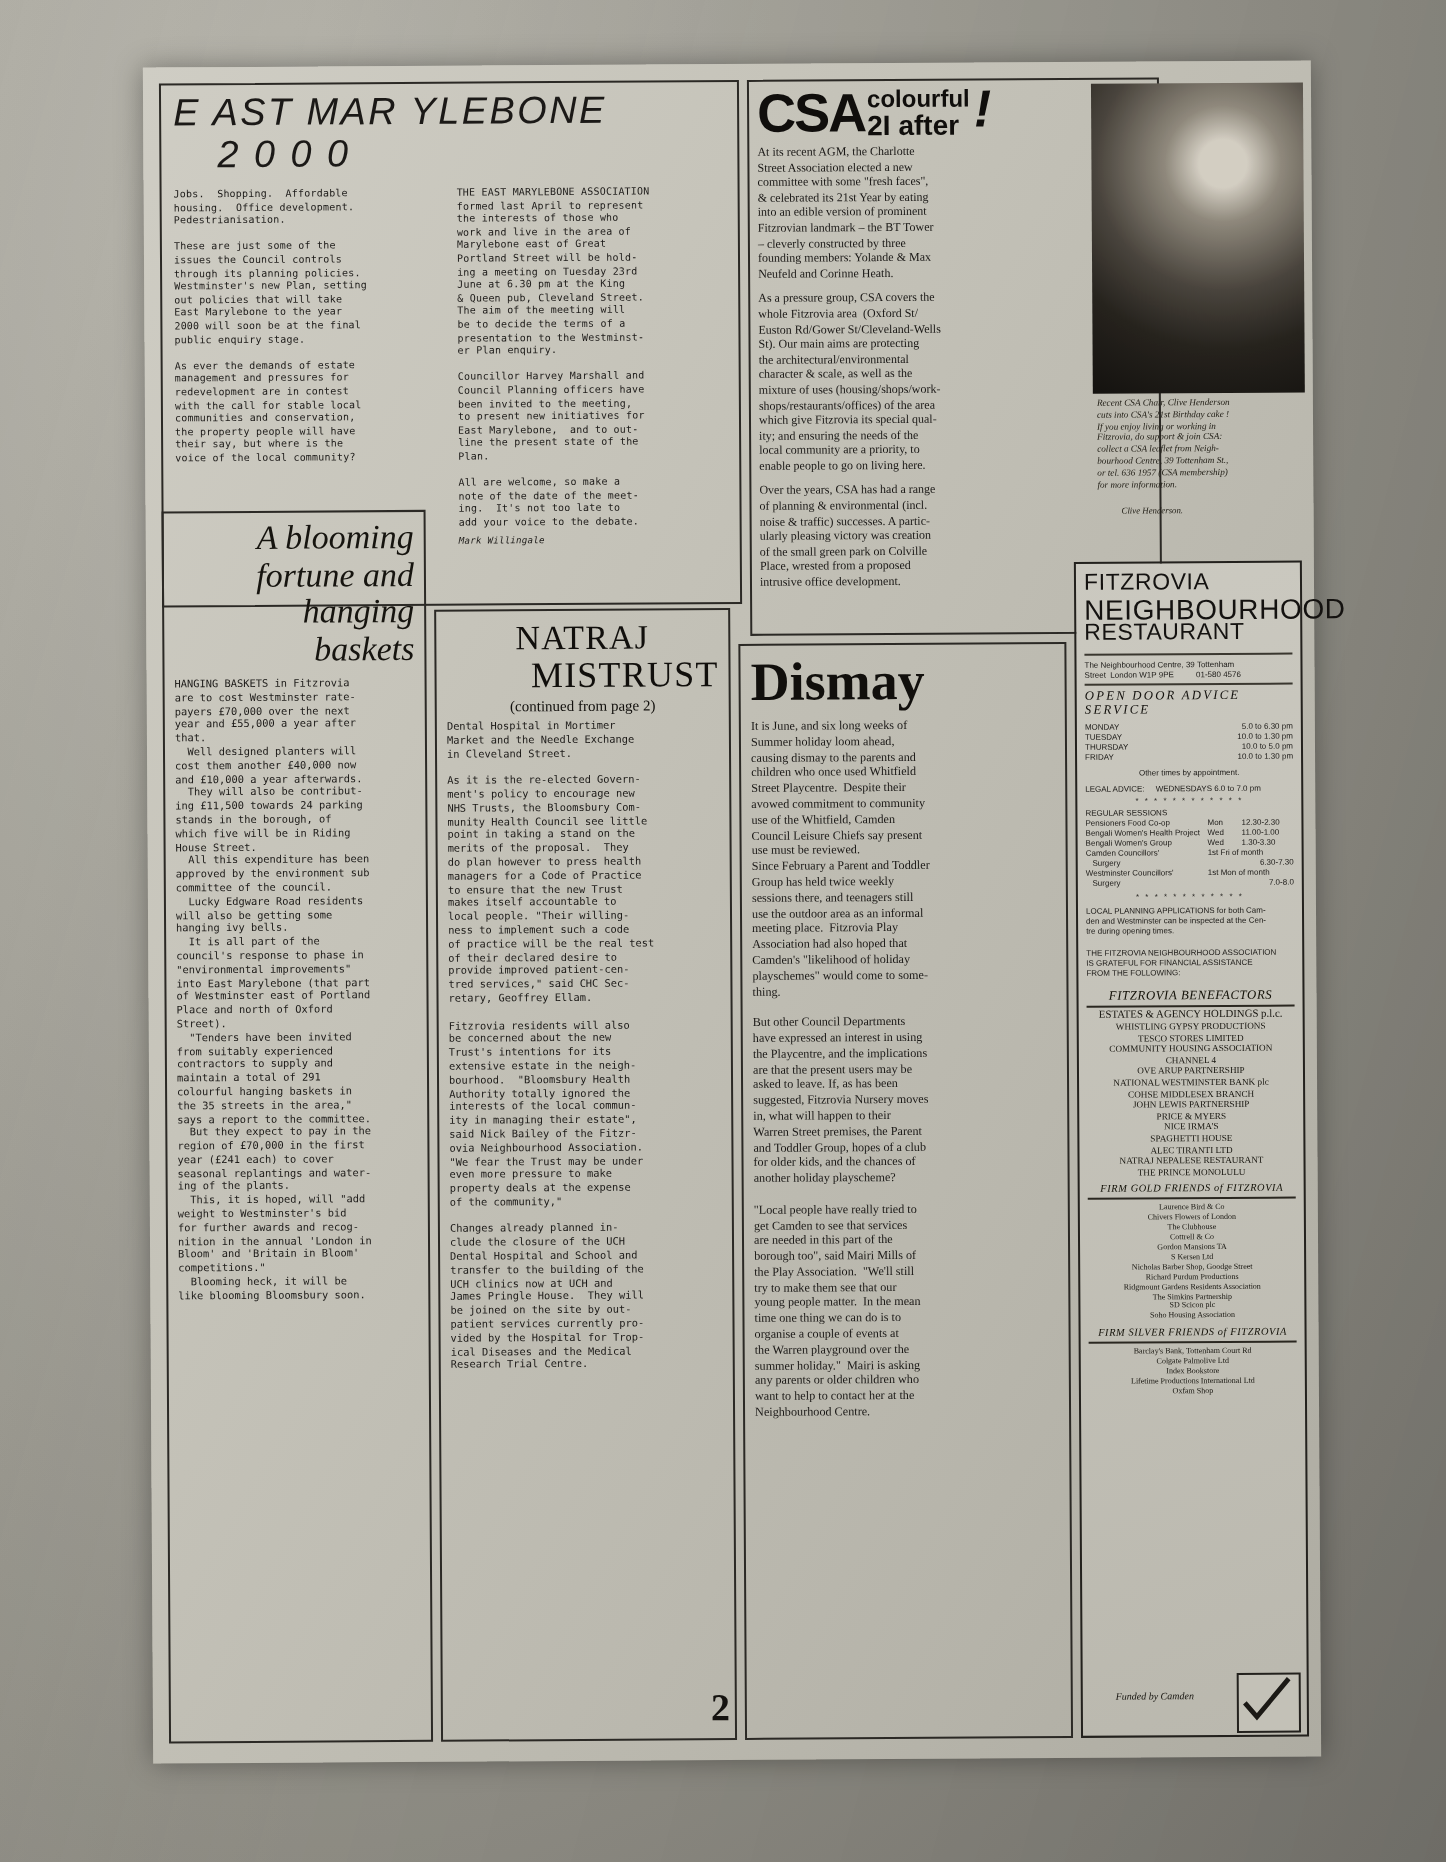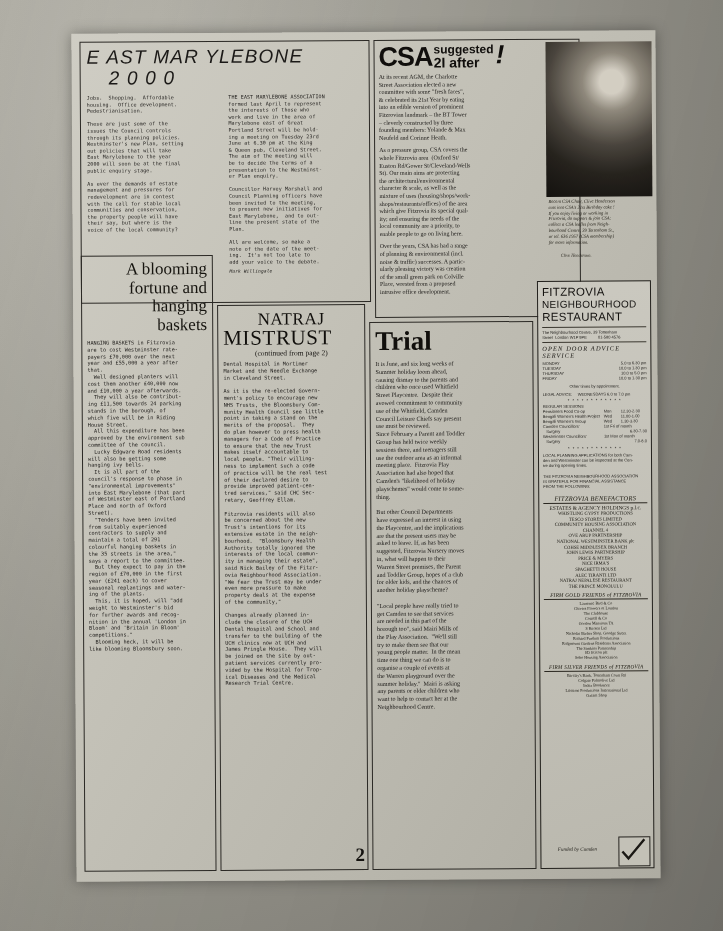--- a/index.html
+++ b/index.html
@@ -43,21 +43,21 @@
   .sr{
     font-family:"Liberation Serif",serif;
     font-size:6.0px;line-height:7.6px;color:#1a1816;white-space:pre-wrap;
   }
   .hd-em{
     font-family:"Liberation Sans",sans-serif;
     font-style:italic;font-weight:400;color:#1b1917;
     letter-spacing:1.2px;
   }
   .hd-serif-italic{
-    font-family:"Liberation Serif",serif;color:#16140f;
+    font-family:"Liberation Serif",serif;font-style:italic;color:#16140f;
   }
   .hd-serif{
     font-family:"Liberation Serif",serif;color:#110f0c;
   }
   .hd-sans-black{
     font-family:"Liberation Sans",sans-serif;font-weight:bold;color:#100e0c;
   }
   .photo{
     position:absolute;
     background:
@@ -168,21 +168,21 @@
 add your voice to the debate.</div>
           <div class="tw" style="font-style:italic;margin-top:4px;font-size:4.6px;">Mark Willingale</div>
         </div>
       </div>
     </div>
 
     <div class="box" style="left:302px;top:8px;width:206px;height:278px;border:1px solid #2b2925;padding:3px 4px;">
       <div style="display:flex;align-items:flex-start;">
         <div class="hd-sans-black" style="font-size:27px;line-height:27px;letter-spacing:-1px;">CSA</div>
         <div style="margin-left:1px;">
-          <div class="hd-sans-black" style="font-size:12px;line-height:12px;">suggested</div>
+          <div class="hd-sans-black" style="font-size:12px;line-height:12px;">colourful</div>
           <div class="hd-sans-black" style="font-size:14px;line-height:14px;">2I after</div>
         </div>
         <div class="hd-sans-black" style="font-size:26px;line-height:22px;font-style:italic;margin-left:2px;">!</div>
       </div>
       <div class="sr" style="width:160px;margin-top:3px;">At its recent AGM, the Charlotte
 Street Association elected a new
 committee with some "fresh faces",
 &amp; celebrated its 21st Year by eating
 into an edible version of prominent
 Fitzrovian landmark – the BT Tower
@@ -269,21 +269,21 @@
 for further awards and recog-
 nition in the annual 'London in
 Bloom' and 'Britain in Bloom'
 competitions."
   Blooming heck, it will be
 like blooming Bloomsbury soon.</div>
     </div>
 
     <div class="box" style="left:144px;top:272px;width:148px;height:566px;border:1px solid #2b2925;padding:4px 5px;">
       <div class="hd-serif" style="font-size:17px;line-height:19px;text-align:center;letter-spacing:.6px;">NATRAJ</div>
-      <div class="hd-serif" style="font-size:21px;line-height:19px;text-align:left;letter-spacing:.6px;">MISTRUST</div>
+      <div class="hd-serif" style="font-size:18px;line-height:19px;text-align:right;letter-spacing:.6px;">MISTRUST</div>
       <div class="hd-serif" style="font-size:7.5px;line-height:10px;text-align:center;margin-top:1px;">(continued from page 2)</div>
       <div class="tw2" style="margin-top:2px;">Dental Hospital in Mortimer
 Market and the Needle Exchange
 in Cleveland Street.
 
 As it is the re-elected Govern-
 ment's policy to encourage new
 NHS Trusts, the Bloomsbury Com-
 munity Health Council see little
 point in taking a stand on the
@@ -322,21 +322,21 @@
 UCH clinics now at UCH and
 James Pringle House.  They will
 be joined on the site by out-
 patient services currently pro-
 vided by the Hospital for Trop-
 ical Diseases and the Medical
 Research Trial Centre.</div>
     </div>
 
     <div class="box" style="left:296px;top:290px;width:164px;height:548px;border:1px solid #2b2925;padding:4px 5px;">
-      <div class="hd-serif" style="font-size:27px;line-height:28px;font-weight:bold;">Trial</div>
+      <div class="hd-serif" style="font-size:27px;line-height:28px;font-weight:bold;">Dismay</div>
       <div class="sr" style="margin-top:6px;font-size:6.1px;line-height:7.8px;">It is June, and six long weeks of
 Summer holiday loom ahead,
 causing dismay to the parents and
 children who once used Whitfield
 Street Playcentre.  Despite their
 avowed commitment to community
 use of the Whitfield, Camden
 Council Leisure Chiefs say present
 use must be reviewed.
 Since February a Parent and Toddler
@@ -372,21 +372,21 @@
 organise a couple of events at
 the Warren playground over the
 summer holiday."  Mairi is asking
 any parents or older children who
 want to help to contact her at the
 Neighbourhood Centre.</div>
     </div>
 
     <div class="fnabox" style="left:464px;top:250px;width:114px;height:588px;padding:4px 4px;">
       <div class="fna-title">FITZROVIA</div>
-      <div class="fna-title" style="font-size:10px;">NEIGHBOURHOOD</div>
+      <div class="fna-title" style="font-size:14px;">NEIGHBOURHOOD</div>
       <div class="fna-title">RESTAURANT</div>
       <div class="hr-thin" style="margin:3px 0 2px;"></div>
       <div class="tiny">The Neighbourhood Centre, 39 Tottenham
 Street  London W1P 9PE          01-580 4576</div>
       <div class="hr-thin" style="margin:2px 0 2px;"></div>
       <div class="odas">OPEN DOOR ADVICE SERVICE</div>
 
       <div style="margin-top:2px;">
         <div style="display:flex;justify-content:space-between;">
           <span class="tiny">MONDAY</span>

